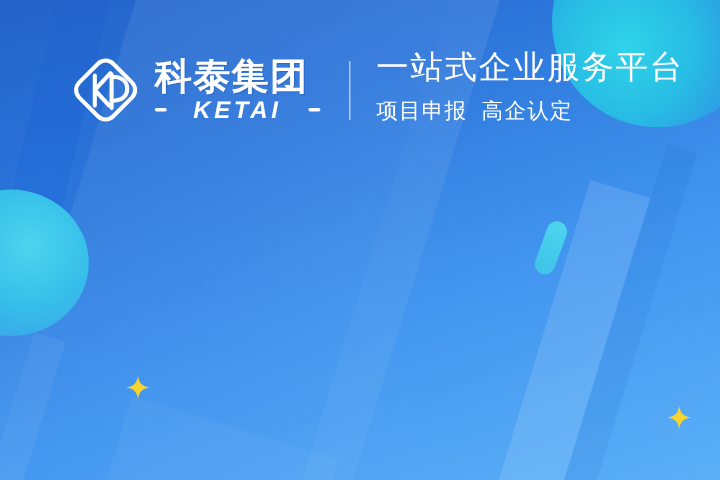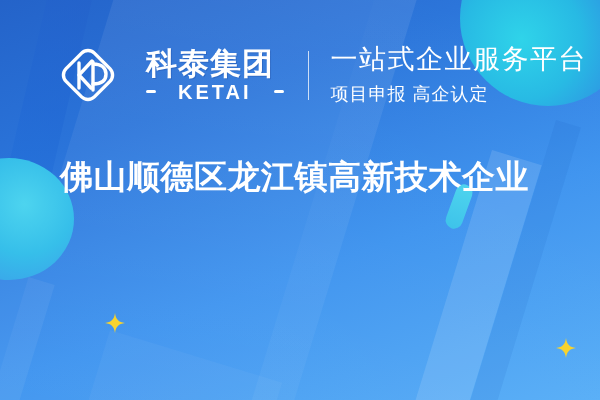--- a/index.html
+++ b/index.html
@@ -119,40 +119,41 @@
     left: 56px; top: 36px;
     display: flex;
     align-items: center;
     height: 78px;
   }
   .logo-mark {
     width: 64px; height: 64px;
     flex: 0 0 auto;
   }
   .logo-words {
-    margin-left: 26px;
+    margin-left: 9px;
     display: flex;
     flex-direction: column;
     align-items: stretch;
     justify-content: flex-start;
   }
   .logo-cn {
     font-size: 31px;
     font-weight: bold;
     color: #ffffff;
     letter-spacing: 1px;
     line-height: 1.05;
     white-space: nowrap;
     text-shadow: 1px 1px 0 rgba(30,85,175,0.45);
   }
   .logo-en-row {
     display: flex;
     align-items: center;
     gap: 22px;
     margin-top: 1px;
+    font-style: italic;
   }
   .logo-en-rule {
     flex: 1 1 auto;
     height: 3px;
     background: #ffffff;
     border-radius: 2px;
     min-width: 10px;
   }
   .logo-en {
     font-size: 20px;
@@ -168,20 +169,21 @@
     height: 49px;
     background: rgba(255,255,255,0.75);
     margin: 0 22px 0 24px;
     flex: 0 0 auto;
   }
 
   .slogan {
     display: flex;
     flex-direction: column;
     justify-content: center;
+    font-family: Liberation Mono, monospace;
   }
   .slogan-main {
     font-size: 27px;
     color: #ffffff;
     line-height: 1.18;
     letter-spacing: 1.5px;
     white-space: nowrap;
   }
   .slogan-sub {
     font-size: 18px;
@@ -260,16 +262,15 @@
     <div class="divider"></div>
 
     <div class="slogan">
       <div class="slogan-main">一站式企业服务平台</div>
       <div class="slogan-sub">项目申报 高企认定</div>
     </div>
 
   </div>
 
   <div class="title">
-    <span class="title-line">佛山顺德区龙江镇高新技术企业</span>
   </div>
 
 </div>
 
 </body></html>

